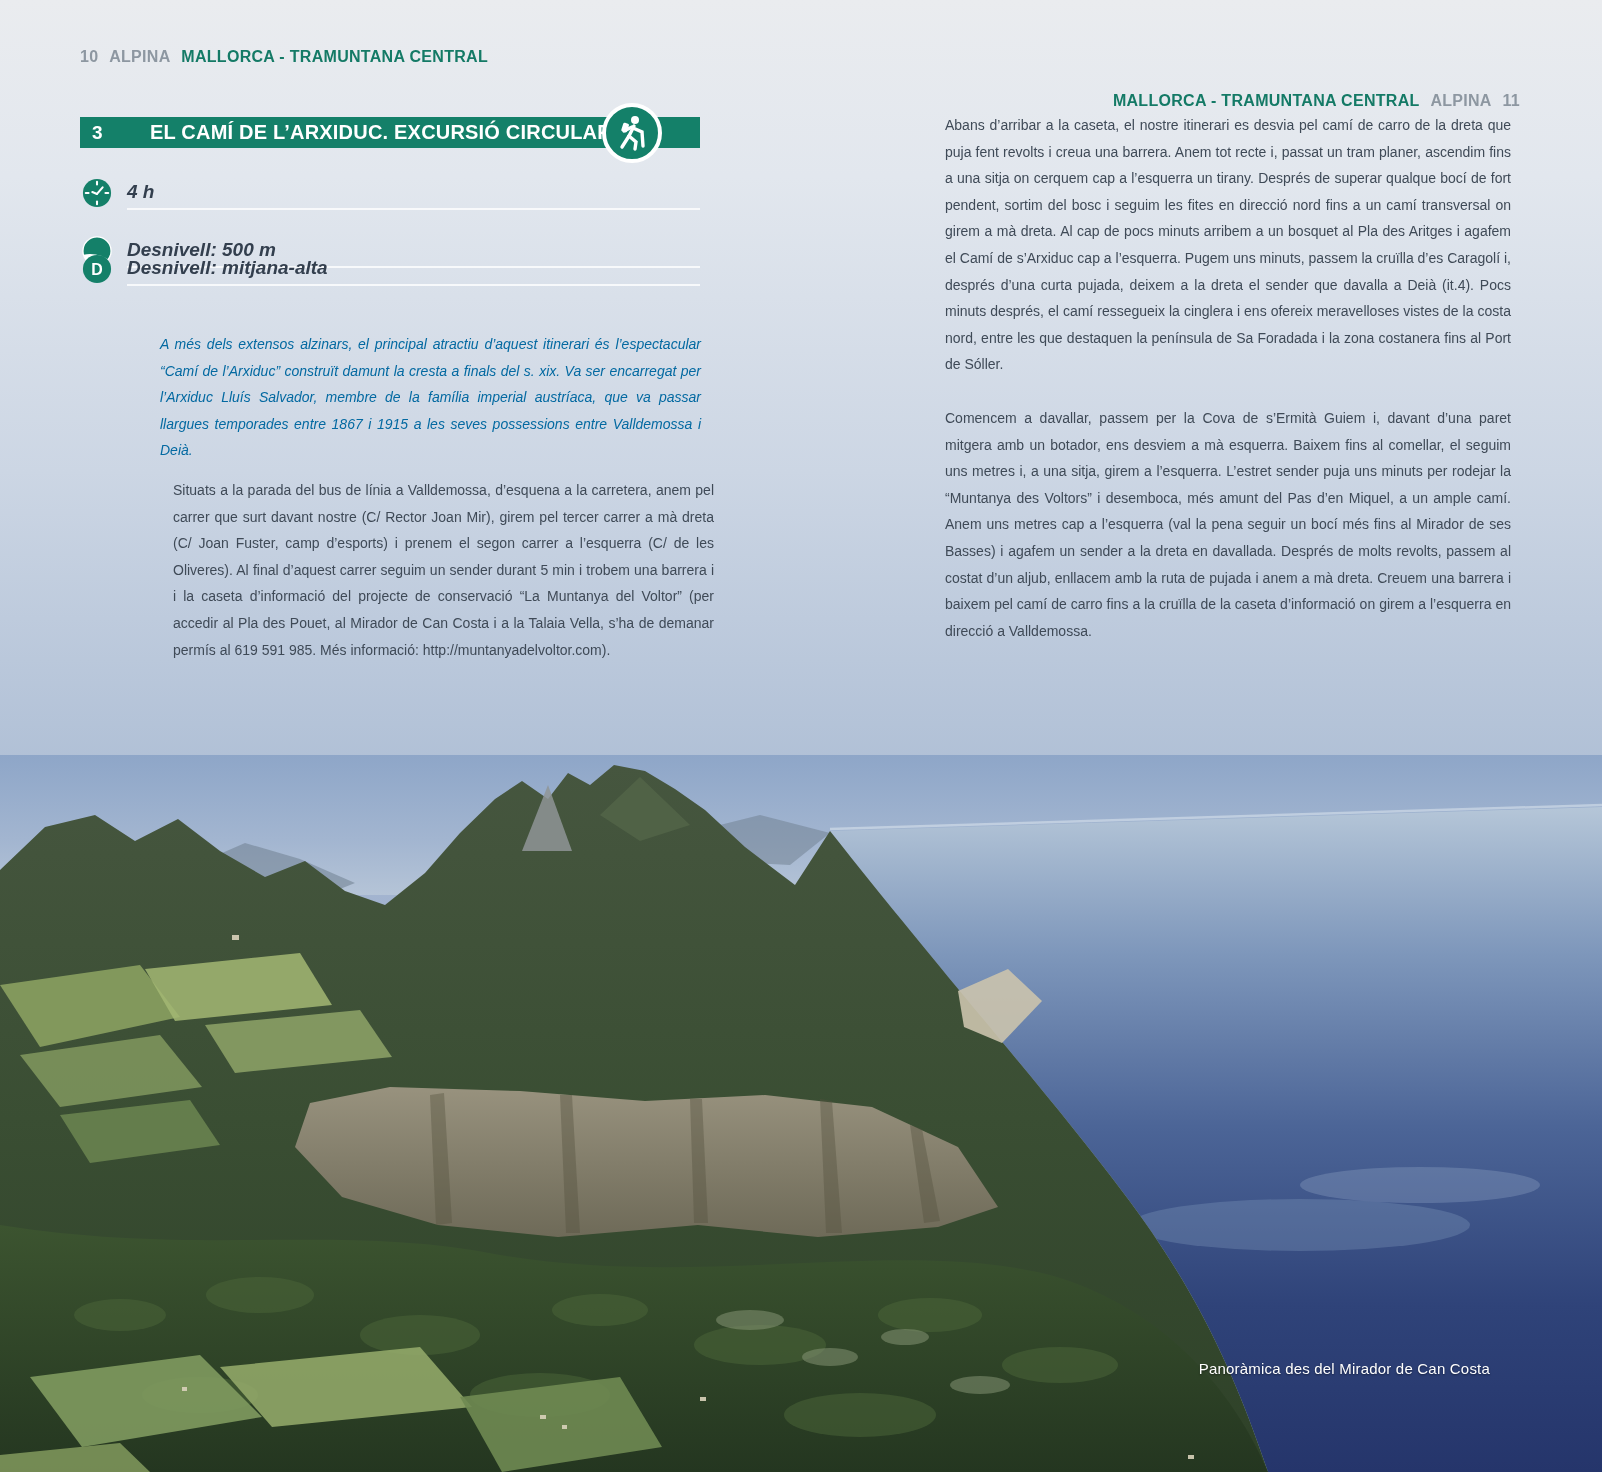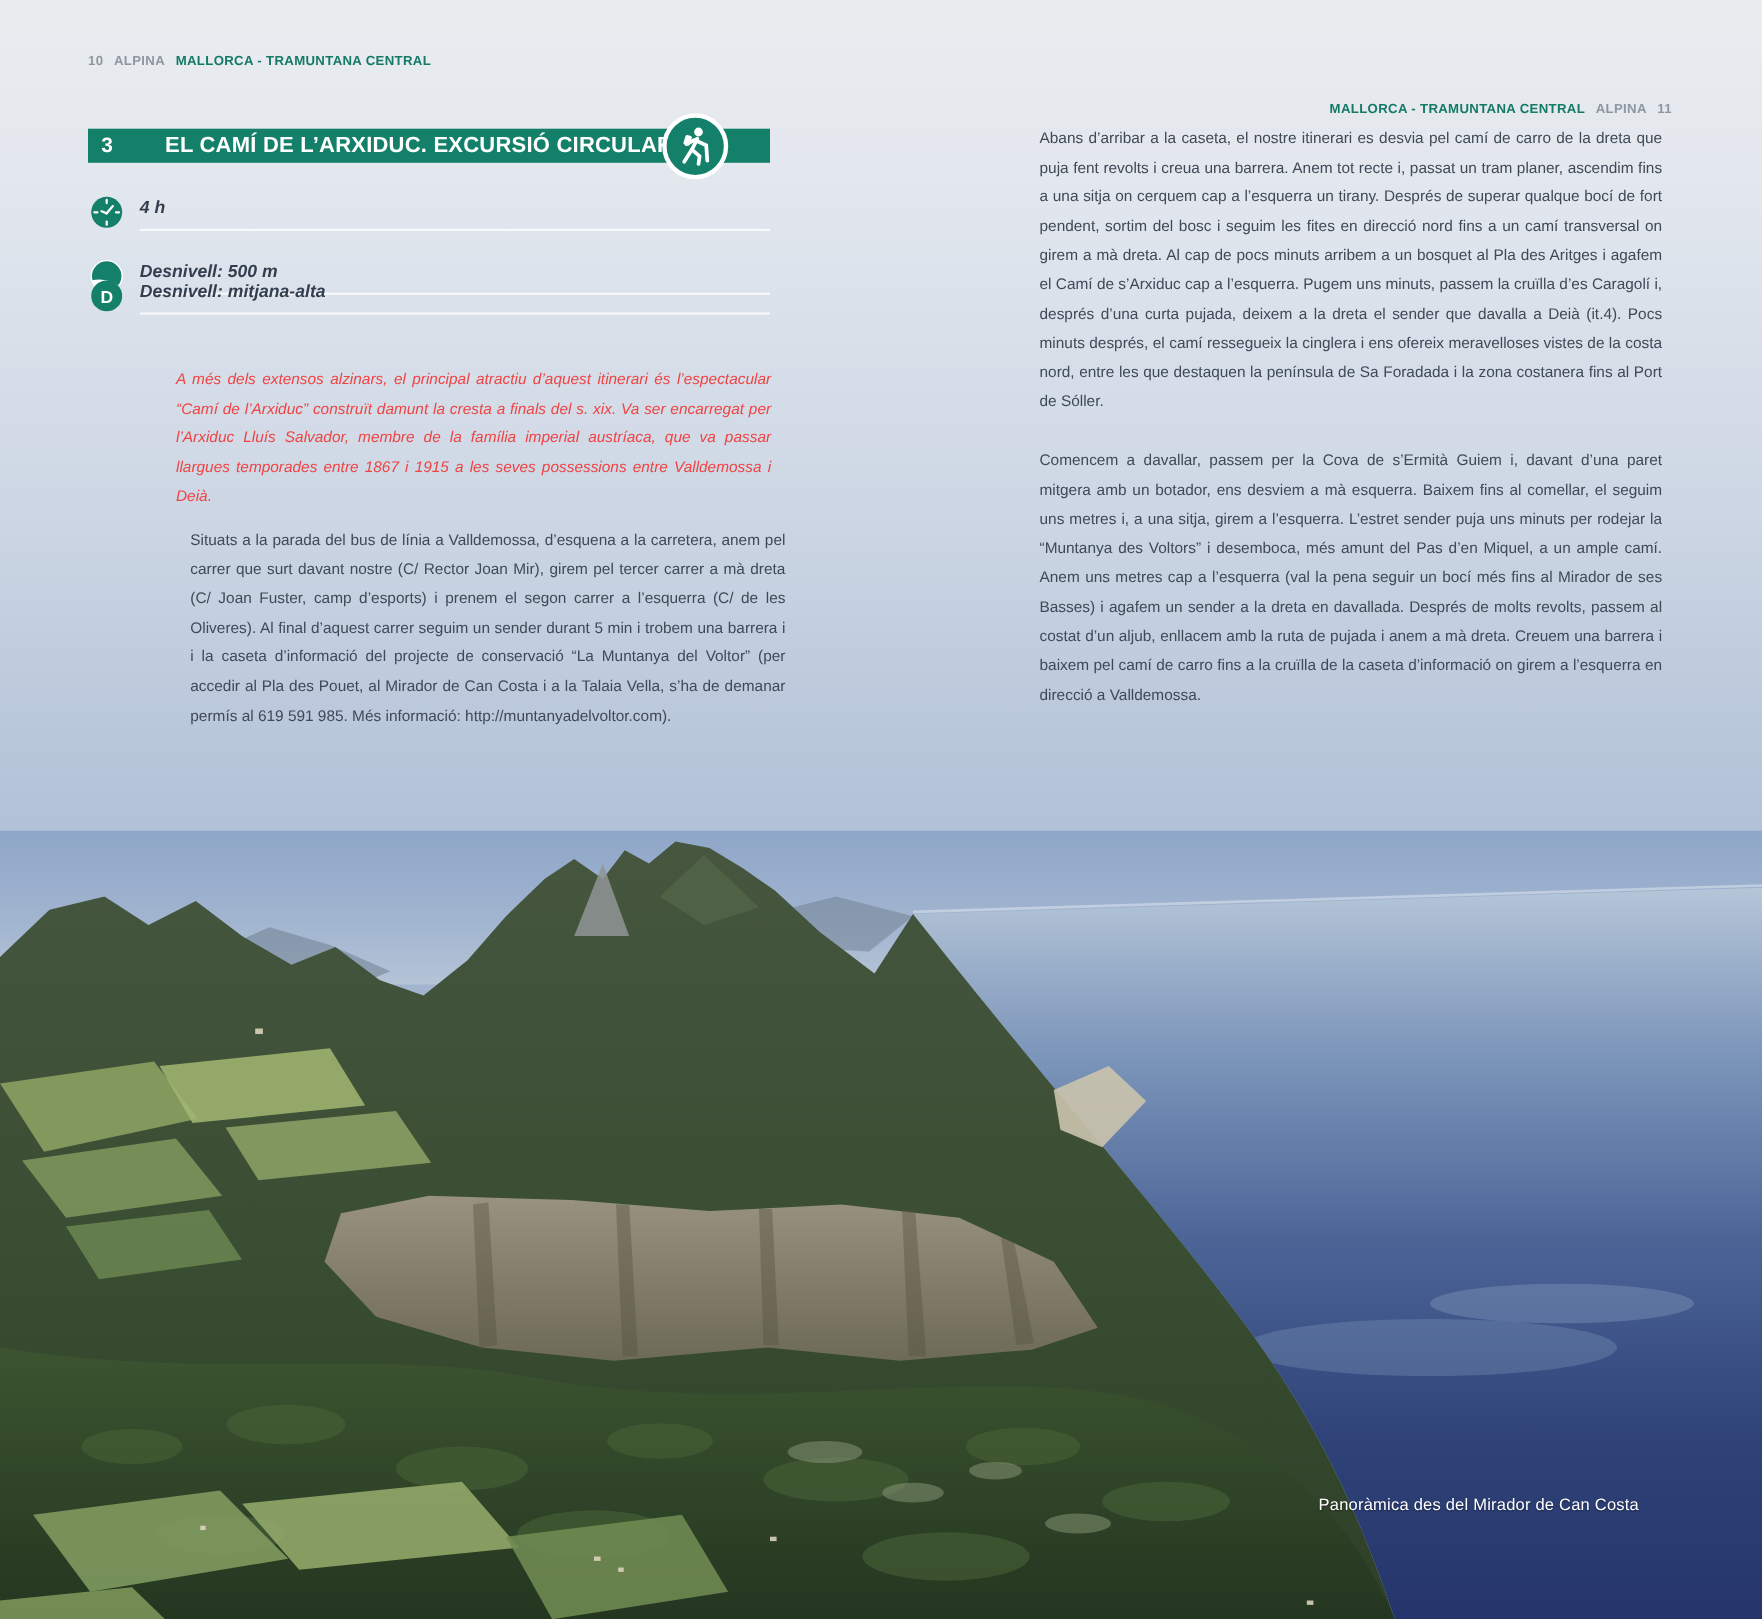--- a/index.html
+++ b/index.html
@@ -4,21 +4,21 @@
 <style>
   html,body{margin:0;padding:0;}
   body{
     width:1602px;height:1472px;position:relative;overflow:hidden;
     font-family:"Liberation Sans", sans-serif;
     background:linear-gradient(180deg,#eaecef 0%,#e2e7ee 12%,#ccd6e4 32%,#b0c0d6 52%,#9badcc 66%,#8ea6c8 100%);
   }
   .page{position:absolute;inset:0;}
 
   
-  .runhead{position:absolute;top:48px;font-size:12px;letter-spacing:.3px;z-index:3;}
+  .runhead{position:absolute;top:48px;font-size:16px;letter-spacing:.3px;z-index:3;}
   .runhead .grey{color:#8d97a1;font-weight:bold;}
   .runhead .teal{color:#147a66;font-weight:bold;}
   #head-left{left:80px;}
   #head-right{right:82px;text-align:right;margin-top:44px;}
   .runhead span{margin-right:6px;}
   .runhead span:last-child{margin-right:0;}
 
   
   .titlebar{
     position:absolute;left:80px;top:117px;width:620px;height:31px;
@@ -27,30 +27,30 @@
   .titlebar .num{color:#fff;font-weight:bold;font-size:19px;padding-left:12px;width:58px;}
   .titlebar .ttl{color:#fff;font-weight:bold;font-size:20px;letter-spacing:.2px;}
   .badge{
     position:absolute;left:601px;top:102px;width:62px;height:62px;z-index:4;
   }
 
   
   .stat-row{position:absolute;left:80px;width:620px;height:36px;z-index:3;}
   .stat-row .ic{position:absolute;left:2px;top:0;width:30px;height:30px;}
   .stat-row .lbl{
-    position:absolute;left:47px;top:3px;font-size:16px;font-weight:bold;font-style:italic;color:#333f4e;
+    position:absolute;left:47px;top:3px;font-size:19px;font-weight:bold;font-style:italic;color:#333f4e;
   }
   .stat-row .rule{
     position:absolute;left:47px;top:30px;width:573px;height:2px;background:rgba(255,255,255,.78);
   }
   #stat-0{top:178px;} #stat-1{top:216px;margin-top:20px;} #stat-2{top:254px;}
 
   
   .col{position:absolute;z-index:3;color:#3f4a57;font-size:14px;line-height:26.6px;text-align:justify;}
-  #intro{left:160px;top:331px;width:541px;font-style:italic;color:#ef4444;}
+  #intro{left:160px;top:331px;width:541px;font-style:italic;color:#0369a1;}
   #leftpara{left:173px;top:477px;width:541px;}
   #rightcol{left:945px;top:112px;width:566px;}
   #rightcol p{margin:0 0 27px 0;}
   .b{font-weight:normal;}
 
   
   #photo{position:absolute;left:0;top:755px;width:1602px;height:717px;z-index:1;}
   #caption{
     position:absolute;top:1360px;right:112px;z-index:3;
     color:#ffffff;font-weight:normal;font-size:15px;letter-spacing:.2px;

